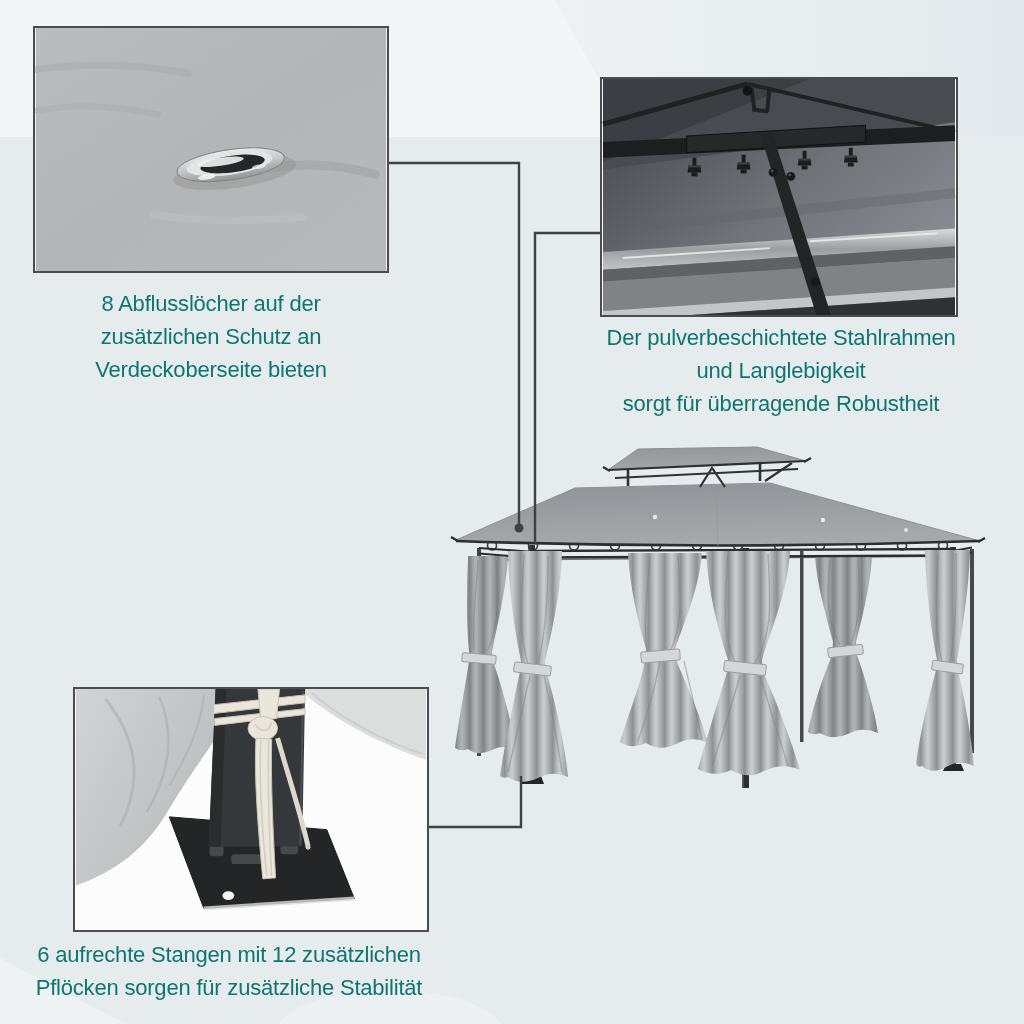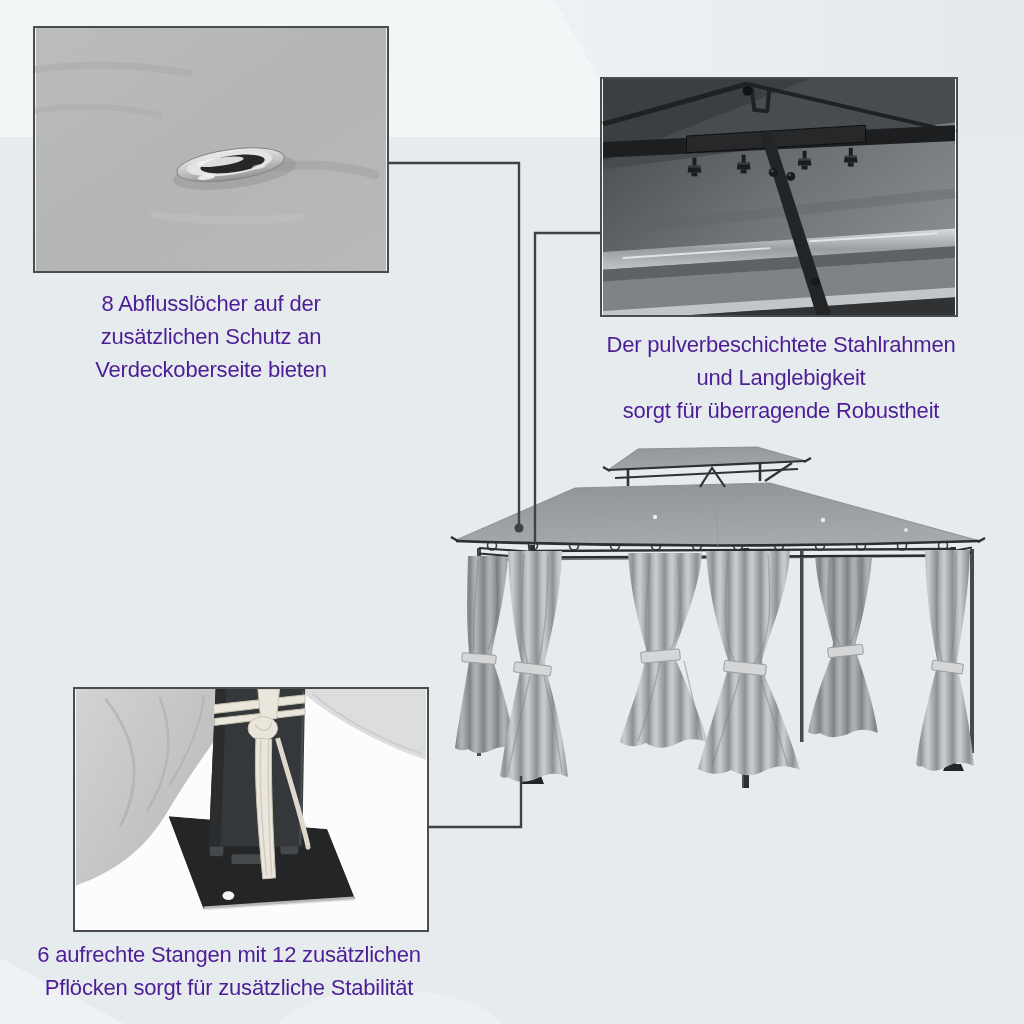--- a/index.html
+++ b/index.html
@@ -16,29 +16,29 @@
     background:#ffffff;
   }
   .photo-box svg{display:block;width:100%;height:100%;}
   #box1{left:33px;top:26px;width:356px;height:247px;}
   #box2{left:600px;top:77px;width:358px;height:240px;}
   #box3{left:73px;top:687px;width:356px;height:245px;}
   .caption{
     position:absolute;
     transform:translateX(-50%);
     text-align:center;
-    color:#4c1d95;
+    color:#0f766e;
     font-size:22px;
     line-height:33px;
     letter-spacing:-0.2px;
     font-weight:400;
   }
   .cap-line{white-space:nowrap;}
   #cap1{left:211px;top:287px;}
-  #cap2{left:781px;top:328px;}
+  #cap2{left:781px;top:321px;}
   #cap3{left:229px;top:938px;}
 </style>
 </head>
 <body>
 
 <svg id="scene" viewBox="0 0 1024 1024" xmlns="http://www.w3.org/2000/svg">
   <defs>
     <linearGradient id="paleStrip" x1="0" y1="0" x2="1" y2="0">
       <stop offset="0" stop-color="#edf1f3"></stop>
       <stop offset="1" stop-color="#e3e9ec"></stop>
@@ -346,14 +346,14 @@
 </div>
 
 <div class="caption" id="cap2">
   <div class="cap-line">Der pulverbeschichtete Stahlrahmen</div>
   <div class="cap-line">und Langlebigkeit</div>
   <div class="cap-line">sorgt für überragende Robustheit</div>
 </div>
 
 <div class="caption" id="cap3">
   <div class="cap-line">6 aufrechte Stangen mit 12 zusätzlichen</div>
-  <div class="cap-line">Pflöcken sorgt für zusätzliche Stabilität</div>
+  <div class="cap-line">Pflöcken sorgen für zusätzliche Stabilität</div>
 </div>
 
 </body></html>

